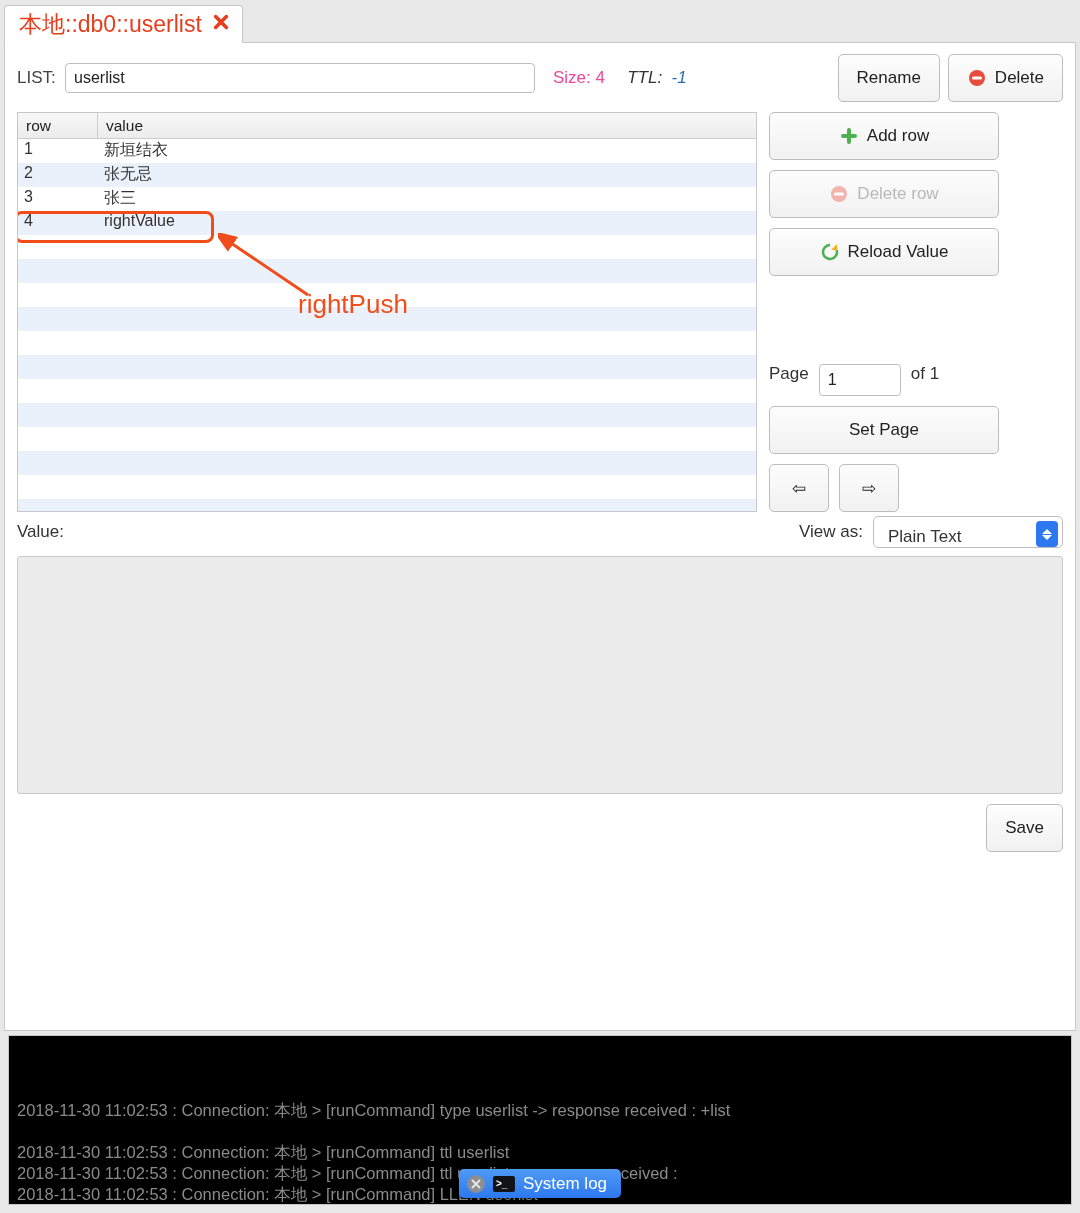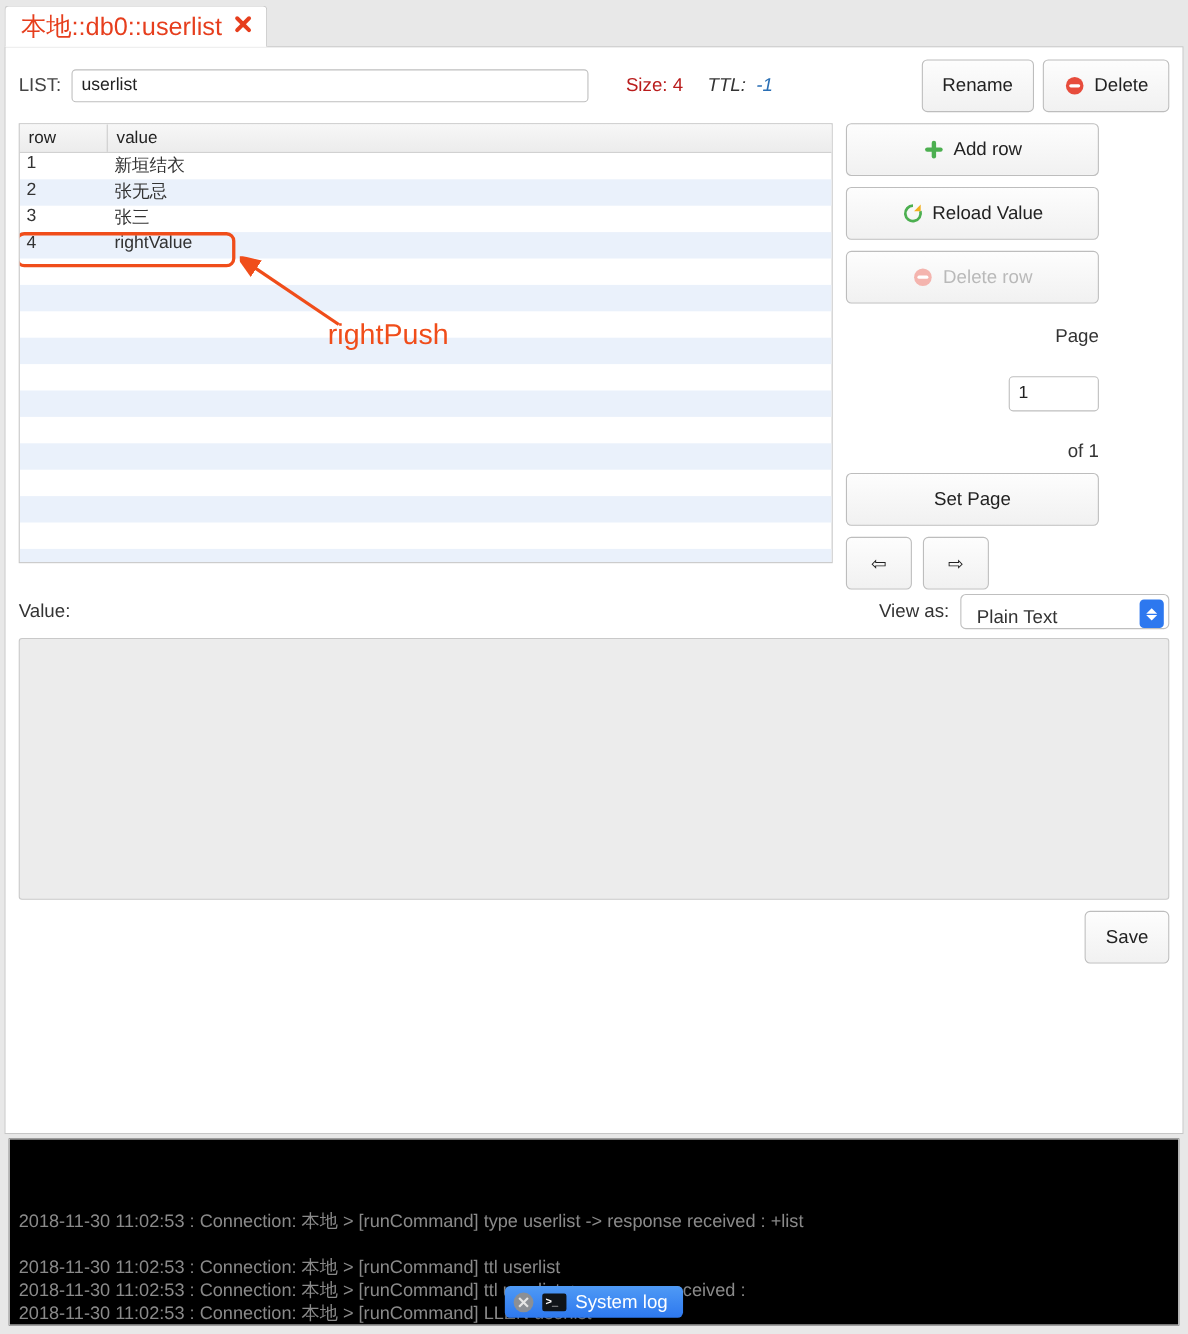--- a/index.html
+++ b/index.html
@@ -7,21 +7,21 @@
 .workspace { background: #e8e8e8; padding: 4px; height: 100%; display: flex; flex-direction: column; }
 .panel { background: #fff; border: 1px solid #c7c7c7; border-top-left-radius: 0; display: flex; flex-direction: column; flex: 1; min-height: 0; }
 .tab-strip { display: flex; height: 38px; position: relative; z-index: 2; }
 .tab { background: #fff; border: 1px solid #c7c7c7; border-bottom: 1px solid #fff; border-top-left-radius: 4px; border-top-right-radius: 4px; padding: 6px 12px 6px 14px; display: flex; align-items: center; gap: 10px; position: relative; top: 1px; }
 .tab-title { color: #e63e1d; font-size: 23px; }
 .close-x svg { width: 18px; height: 18px; }
 .panel-body { padding: 12px 12px 10px 12px; flex: 1; display: flex; flex-direction: column; min-height: 0; overflow: hidden; margin-top: -1px; }
 .key-row { display: flex; align-items: center; gap: 8px; margin-bottom: 10px; }
 .label-list { color: #444; min-width: 40px; }
 .key-input { flex: 0 0 470px; height: 30px; border: 1px solid #bfbfbf; border-radius: 4px; padding: 4px 8px; font-size: 16px; color: #222; }
-.size-label { margin-left: 26px; color: #b91c1c; }
+.size-label { margin-left: 10px; color: #ec4899; }
 .ttl-label { color: #333; font-style: italic; }
 .ttl-val { color: #2a6fb5; }
 .btn { background: linear-gradient(#fdfdfd, #f1f1f1); border: 1px solid #bdbdbd; border-radius: 5px; padding: 15px 18px; font-size: 17px; color: #222; cursor: pointer; display: inline-flex; align-items: center; justify-content: center; gap: 8px; height: 48px; }
 .btn.wide { width: 100%; justify-content: center; }
 .btn.nav { width: 60px; }
 .spacer { flex: 1; }
 .content-row { display: flex; gap: 12px; flex: 0 0 auto; }
 .table-wrap { border: 1px solid #c7c7c7; width: 740px; height: 400px; overflow: hidden; position: relative; }
 .thead { display: flex; background: linear-gradient(#f7f7f7,#ececec); border-bottom: 1px solid #ccc; height: 26px; }
 .th { padding: 2px 8px; font-size: 15.5px; color: #222; border-right: 1px solid #ccc; display: flex; align-items: center; }
@@ -32,21 +32,21 @@
 .tr:nth-child(even) { background: #eaf1fb; }
 .td-row { width: 80px; padding: 1px 6px; }
 .td-value { flex: 1; padding: 1px 6px; }
 .stripe-fill { display: flex; flex-direction: column; }
 .stripe-fill .tr { height: 24px; }
 .highlight-box { position: absolute; border: 3px solid #f04d1a; border-radius: 8px; left: -4px; top: 98px; width: 200px; height: 32px; pointer-events: none; }
 .annotation-arrow { position: absolute; left: 200px; top: 120px; pointer-events: none; }
 .annotation-text { position: absolute; left: 280px; top: 176px; color: #f04d1a; font-size: 26px; pointer-events: none; }
 .side-col { display: flex; flex-direction: column; gap: 10px; width: 230px; }
 .side-gap { flex: 1; }
-.page-row { display: flex; align-items: flex-end; gap: 26px; flex-direction: column; }
+.page-row { display: flex; align-items: flex-start; gap: 10px; }
 .page-input { width: 82px; height: 32px; border: 1px solid #bfbfbf; border-radius: 4px; padding: 3px 8px; font-size: 16px; color: #222; }
 .nav-row { display: flex; gap: 10px; }
 .value-section { margin-top: 4px; }
 .value-header { display: flex; align-items: center; gap: 10px; margin-bottom: 8px; }
 .viewas { background: #fff; border: 1px solid #bfbfbf; border-radius: 5px; height: 32px; width: 190px; display: flex; align-items: flex-end; padding: 0 4px 0 14px; position: relative; font-size: 17px; }
 .viewas-stepper { background: #2d78ef; border-radius: 4px; width: 22px; height: 26px; margin-left: auto; display: flex; flex-direction: column; align-items: center; justify-content: center; gap: 1px; }
 .viewas-stepper .chev { width: 0; height: 0; border-left: 5px solid transparent; border-right: 5px solid transparent; }
 .viewas-stepper .up { border-bottom: 5px solid #fff; }
 .viewas-stepper .down { border-top: 5px solid #fff; }
 .value-box { background: #ececec; border: 1px solid #c9c9c9; border-radius: 3px; height: 238px; }
@@ -154,37 +154,37 @@
         <div class="side-col">
           <button class="btn wide">
             <span class="icon-svg">
               <svg viewBox="0 0 20 20">
                   <rect x="8" y="2" width="4" height="16" rx="2" fill="#4caf50"></rect>
                   <rect x="2" y="8" width="16" height="4" rx="2" fill="#4caf50"></rect>
                 </svg>
             </span>
             <span>Add row</span>
           </button>
+          <button class="btn wide" style="color:#b9b9b9">
+            <span class="icon-svg">
+              <svg viewBox="0 0 20 20">
+                  <circle cx="10" cy="10" r="8" fill="#f4b4ae"></circle>
+                  <rect x="5" y="8.5" width="10" height="3" rx="1.5" fill="#fff"></rect>
+                </svg>
+            </span>
+            <span>Delete row</span>
+          </button>
           <button class="btn wide">
             <span class="icon-svg">
               <svg viewBox="0 0 20 20">
                   <path d="M10 3a7 7 0 1 0 6.7 5" fill="none" stroke="#4caf50" stroke-width="2.5"></path>
                   <path d="M17 2 L17 8 L11 8 z" fill="#f2b01e"></path>
                 </svg>
             </span>
             <span>Reload Value</span>
-          </button>
-          <button class="btn wide" style="color:#b9b9b9">
-            <span class="icon-svg">
-              <svg viewBox="0 0 20 20">
-                  <circle cx="10" cy="10" r="8" fill="#f4b4ae"></circle>
-                  <rect x="5" y="8.5" width="10" height="3" rx="1.5" fill="#fff"></rect>
-                </svg>
-            </span>
-            <span>Delete row</span>
           </button>
 
           <div class="side-gap"></div>
 
           <div class="page-row">
             <span>Page</span>
             <input class="page-input" value="1" style="">
             <span><span>of</span>&nbsp;<span>1</span></span>
           </div>
           <button class="btn wide">Set Page</button>

